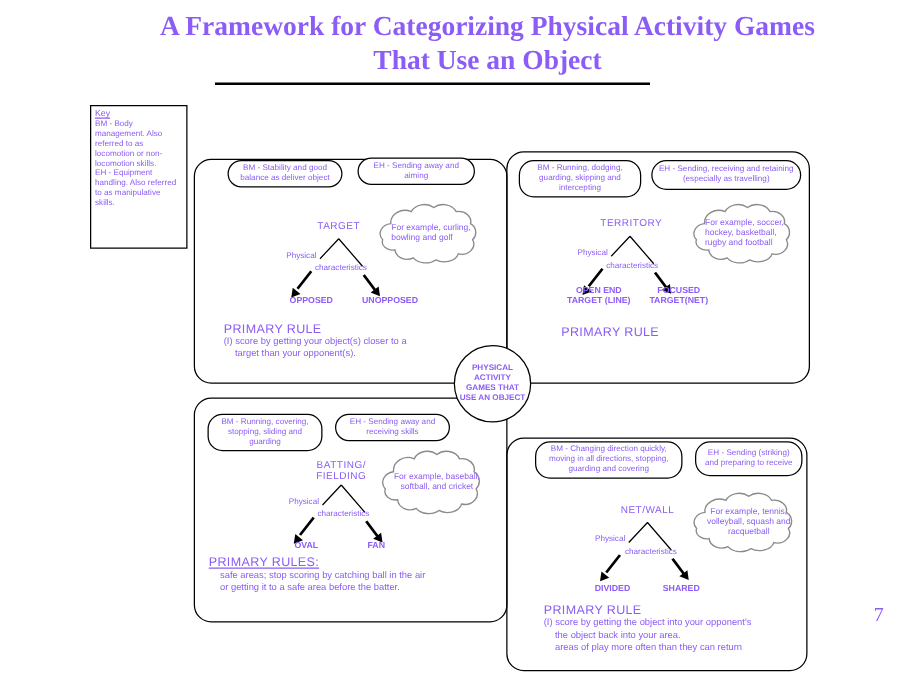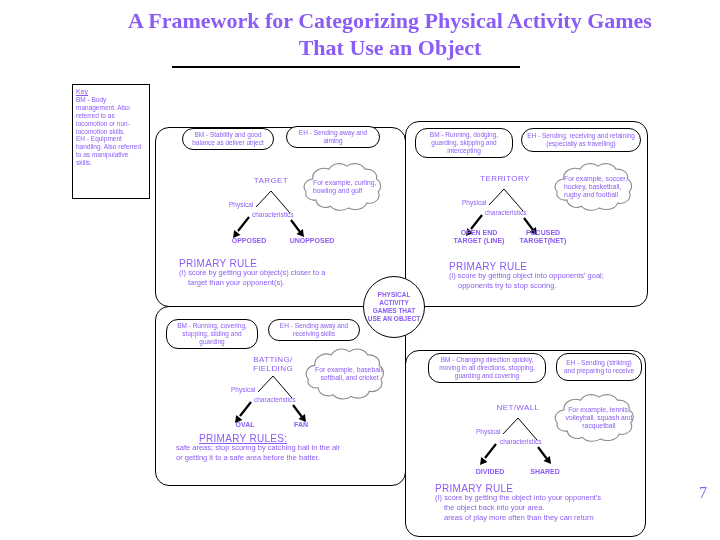--- a/index.html
+++ b/index.html
@@ -11,21 +11,21 @@
   .title-underline{position:absolute;top:66px;left:172px;width:348px;height:2px;background:#000;}
 
   .key-box{position:absolute;left:72px;top:84px;width:78px;height:115px;border:1px solid #000;
            box-sizing:border-box;padding:3px 3px;font-size:6.5px;line-height:1.2;}
   .key-heading{font-size:7px;text-decoration:underline;margin:0 0 5px 0;}
   .key-box p{margin:0;}
 
   .quad{position:absolute;border:1px solid #000;border-radius:14px;box-sizing:border-box;background:transparent;}
   #q1{left:155px;top:127px;width:251px;height:180px;}
   #q2{left:405px;top:121px;width:243px;height:186px;padding-left:48px;}
-  #q3{left:155px;top:306px;width:251px;height:180px;}
+  #q3{left:155px;top:318px;width:251px;height:180px;}
   #q4{left:405px;top:306px;width:241px;height:187px;margin-top:44px;}
 
   .pill{position:absolute;border:1px solid #000;border-radius:12px;background:#fff;
         font-size:6.5px;line-height:1.25;text-align:center;padding:2px 4px;box-sizing:border-box;
         display:flex;align-items:center;justify-content:center;}
 
   .category{position:absolute;font-size:8px;text-align:center;letter-spacing:.4px;line-height:1.15;}
   .sub-label{position:absolute;font-size:7px;font-weight:bold;text-align:center;line-height:1.2;}
   .tree-label{position:absolute;font-size:6.5px;white-space:nowrap;}
   .rule-heading{position:absolute;font-size:10px;letter-spacing:.3px;white-space:nowrap;}
@@ -116,24 +116,20 @@
       <line x1="90" y1="32" x2="99" y2="44" stroke="#000" stroke-width="2.2"></line>
       <polygon points="103,49 101.9,41.1 95.5,45.9" fill="#000"></polygon>
     </svg>
     <div class="tree-label" style="left:56px;top:77px;">Physical</div>
     <div class="tree-label" style="left:79px;top:87px;">characteristics</div>
 
     <div class="sub-label" style="left:40px;top:107px;width:66px;">OPEN END TARGET (LINE)</div>
     <div class="sub-label" style="left:106px;top:107px;width:62px;">FOCUSED TARGET(NET)</div>
 
     <div class="rule-heading" style="left:43px;top:139px;">PRIMARY RULE</div>
-    <div class="rule-block" style="left:43px;top:149px;">
-      <div class="rule-line">(i) score by getting object into opponents' goal;</div>
-      <div class="rule-line cont">opponents try to stop scoring.</div>
-    </div>
   </div>
 
   <div class="quad" id="q3">
     <div class="pill" style="left:10px;top:12px;width:92px;min-height:28px;">BM - Running, covering, stopping, sliding and guarding</div>
     <div class="pill" style="left:112px;top:12px;width:92px;min-height:22px;">EH - Sending away and receiving skills</div>
     <div class="category" style="left:85px;top:48px;width:64px;">BATTING/ FIELDING</div>
 
     <div class="cloud-wrap" style="left:144px;top:36px;width:99px;height:62px;">
       <svg class="cloud-svg" viewBox="0 0 120 72" preserveAspectRatio="none">
         <path d="M10,42 a12,10 0 0,1 8,-16 a14,12 0 0,1 20,-12 a14,12 0 0,1 22,-4 a14,12 0 0,1 22,4 a12,10 0 0,1 14,12 a10,10 0 0,1 2,16 a12,10 0 0,1 -14,14 a14,10 0 0,1 -22,6 a14,10 0 0,1 -22,-2 a12,10 0 0,1 -18,-8 a10,8 0 0,1 -12,-10 z" fill="#fff" stroke="#8a8a8a" stroke-width="1.3"></path>
@@ -147,21 +143,21 @@
       <polygon points="32,50 39.4,47.1 33.2,42.1" fill="#000"></polygon>
       <line x1="90" y1="32" x2="99" y2="44" stroke="#000" stroke-width="2.2"></line>
       <polygon points="103,49 101.9,41.1 95.5,45.9" fill="#000"></polygon>
     </svg>
     <div class="tree-label" style="left:75px;top:79px;">Physical</div>
     <div class="tree-label" style="left:98px;top:89px;">characteristics</div>
 
     <div class="sub-label" style="left:64px;top:114px;width:50px;">OVAL</div>
     <div class="sub-label" style="left:122px;top:114px;width:46px;">FAN</div>
 
-    <div class="rule-heading underlined" style="left:11px;top:126px;margin-left:32px;">PRIMARY RULES:</div>
+    <div class="rule-heading underlined" style="left:11px;top:126px;">PRIMARY RULES:</div>
     <div class="rule-block" style="left:11px;top:136px;">
       <div class="rule-line cont">safe areas; stop scoring by catching ball in the air</div>
       <div class="rule-line cont">or getting it to a safe area before the batter.</div>
     </div>
   </div>
 
   <div class="quad" id="q4">
     <div class="pill" style="left:22px;top:2px;width:118px;min-height:28px;">BM - Changing direction quickly, moving in all directions, stopping, guarding and covering</div>
     <div class="pill" style="left:150px;top:2px;width:86px;min-height:28px;">EH - Sending (striking) and preparing to receive</div>
     <div class="category" style="left:80px;top:52px;width:64px;">NET/WALL</div>

